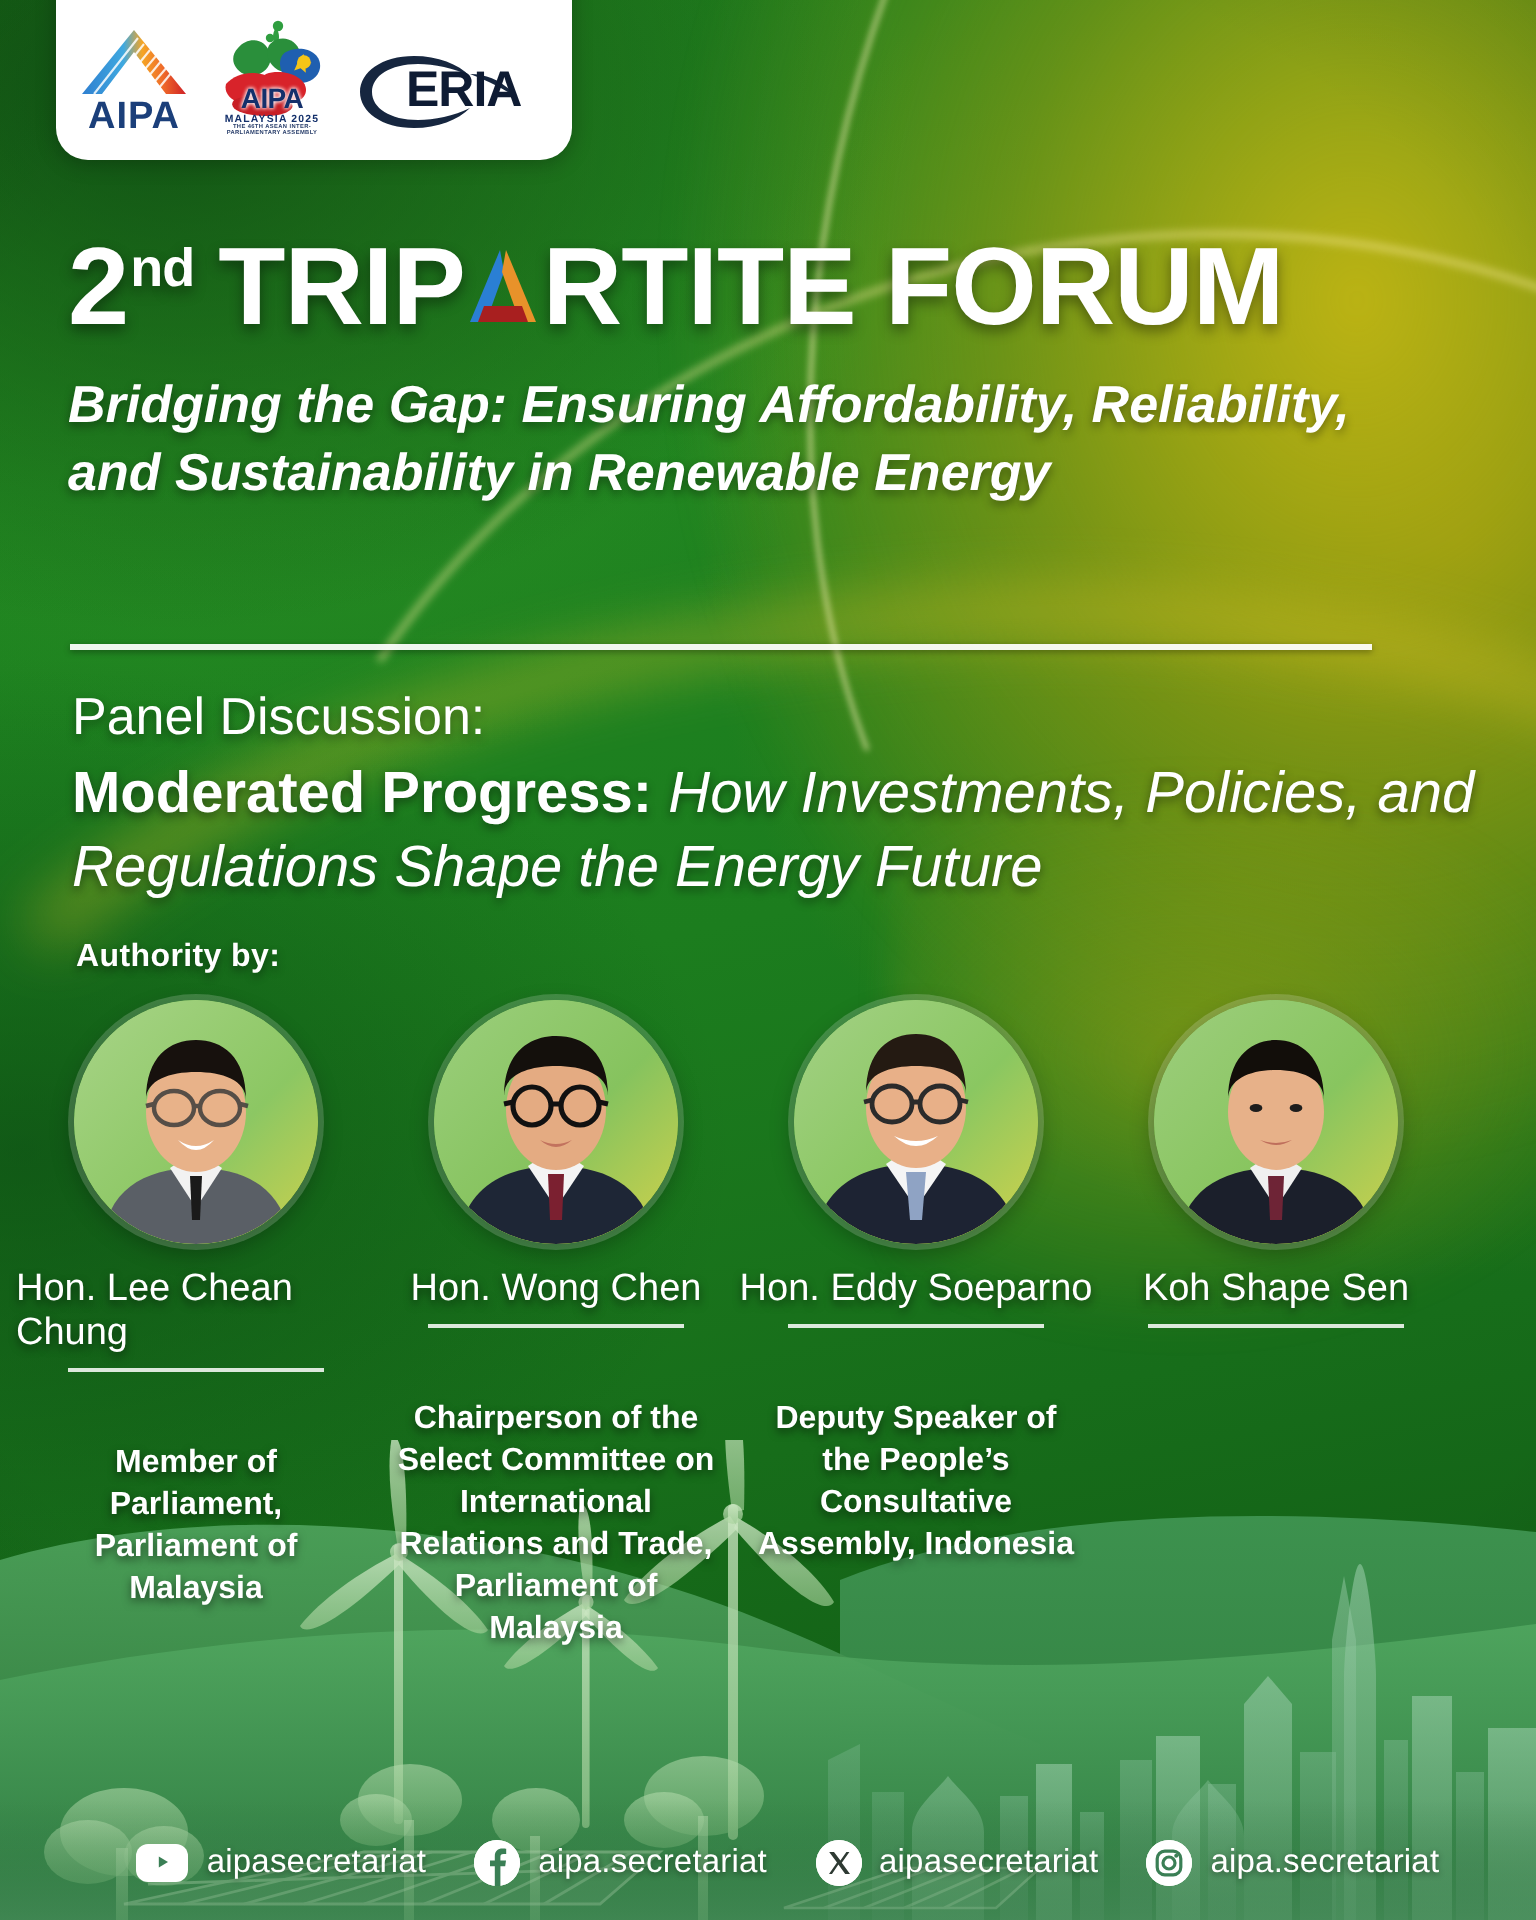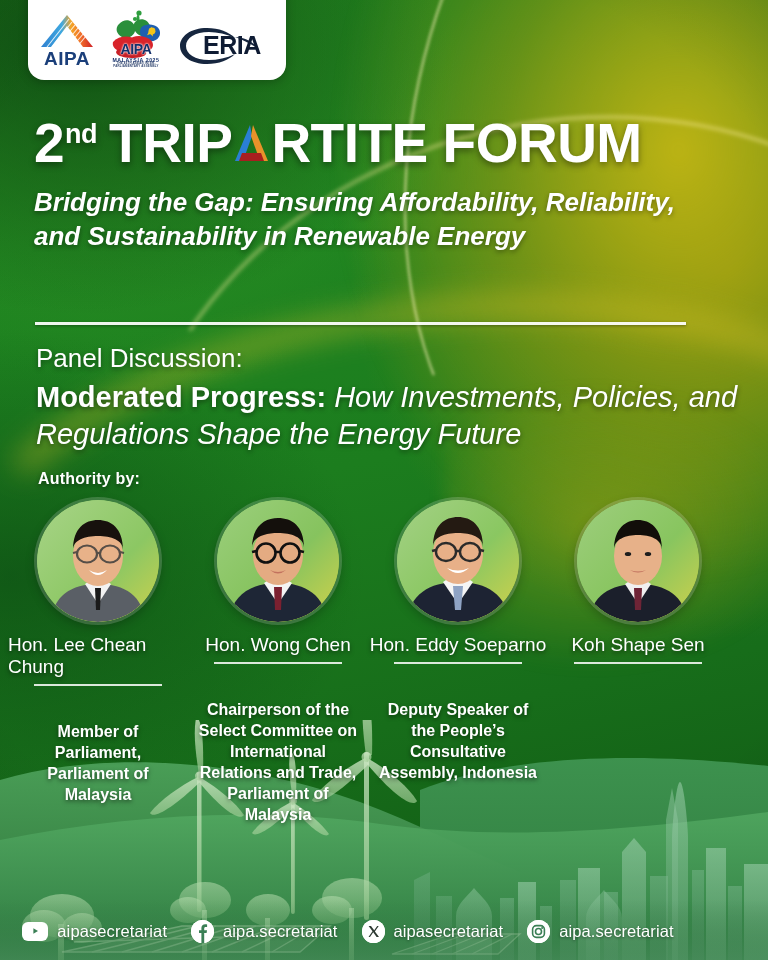--- a/index.html
+++ b/index.html
@@ -242,20 +242,21 @@
     text-align:center; line-height: 1.32; width: 160px;
     text-shadow: 0 2px 4px rgba(0,0,0,.5);
     margin-top: 28px;
   }
 
   
   .social {
     position: absolute; left: 0; bottom: 0; width: 696px; height: 58px;
     display: flex; align-items: center; justify-content: center;
     gap: 0px;
+    padding-left: 46px;
   }
   .social-item {
     display:flex; align-items:center; gap: 9px;
     padding: 0 12px;
   }
   .social-item .glyph {
     width: 23px; height: 23px; border-radius: 50%;
     background:#fff;
     display:flex; align-items:center; justify-content:center;
     flex: none;

